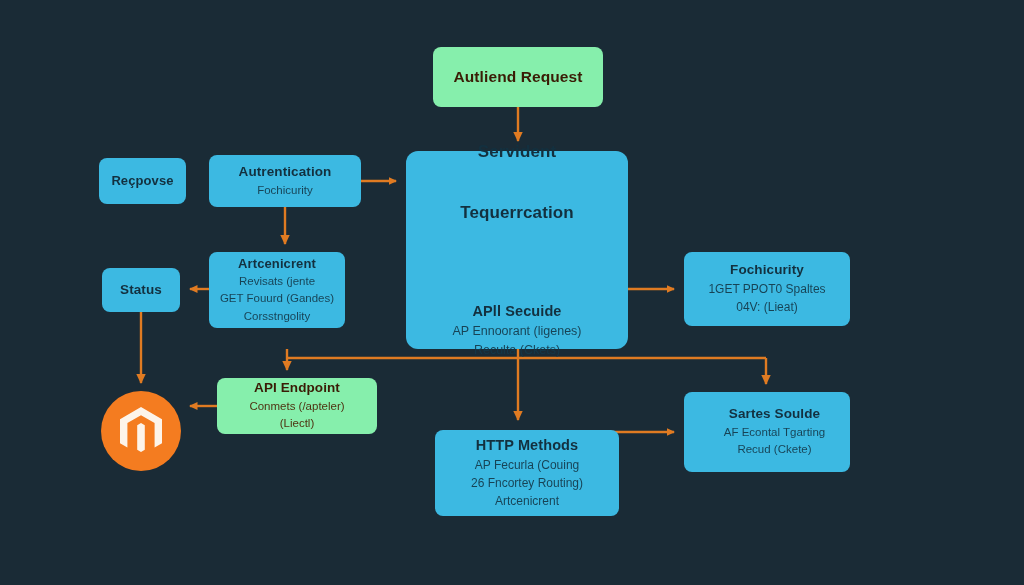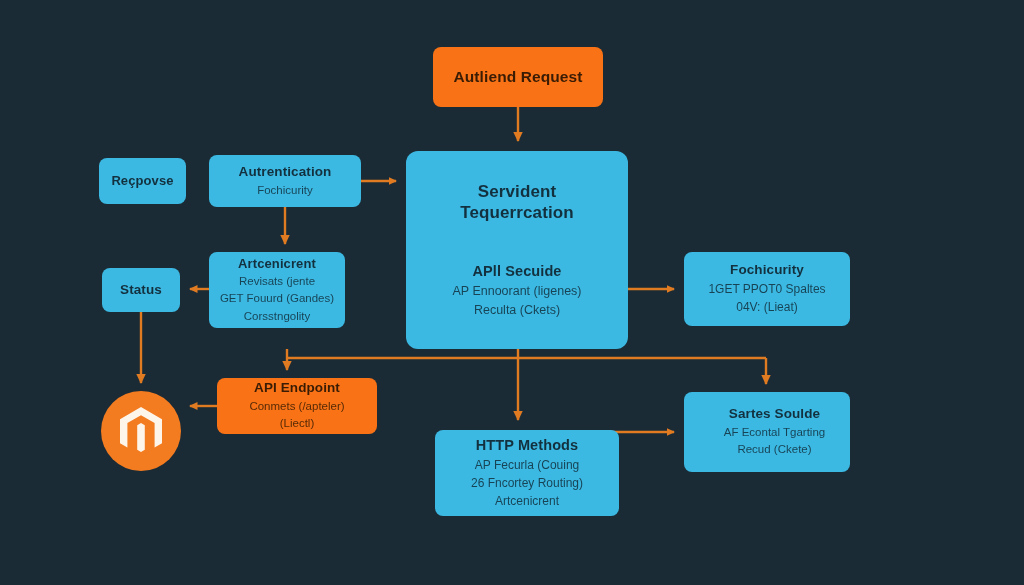--- a/index.html
+++ b/index.html
@@ -33,41 +33,41 @@
     justify-content: center;
     text-align: center;
     padding: 6px 10px;
     z-index: 3;
   }
   .node.blue {
     background: #3cb9e2;
     color: #13303f;
   }
   .node.orange {
-    background: #f97316;
+    background: #86efac;
     color: #3a1c05;
   }
   .node .title {
     font-weight: bold;
     line-height: 1.24;
     letter-spacing: .1px;
   }
   .node .sub {
     line-height: 1.35;
     opacity: .92;
     margin-top: 2px;
   }
   .node.blue .sub { color: #14394a; }
   .node.orange .sub { color: #4a2405; }
 
   
   #node-client-request { left: 433px; top: 47px; width: 170px; height: 60px; }
   #node-client-request .title { font-size: 15.5px; }
 
-  #node-server { left: 406px; top: 151px; width: 222px; height: 198px; border-radius: 12px; }
+  #node-server { left: 406px; top: 151px; width: 222px; height: 198px; border-radius: 12px; gap: 40px; }
   #node-server .title { font-size: 17px; }
   #node-server .block2 { margin-top: 40px; }
   #node-server .block2 .title { font-size: 14.5px; }
   #node-server .block2 .sub { font-size: 12.5px; }
 
   #node-response-left { left: 99px; top: 158px; width: 87px; height: 46px; }
   #node-response-left .title { font-size: 13px; }
 
   #node-authentication { left: 209px; top: 155px; width: 152px; height: 52px; }
   #node-authentication .title { font-size: 13.5px; }

